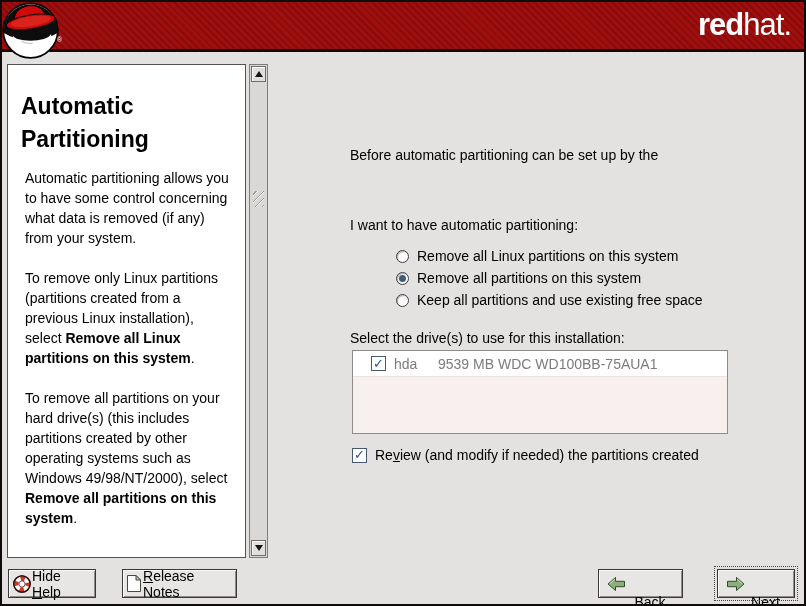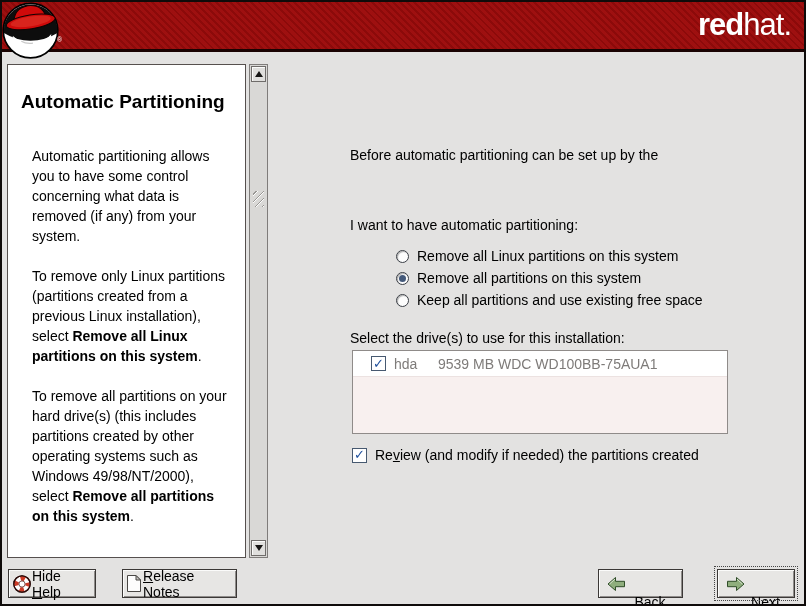--- a/index.html
+++ b/index.html
@@ -22,22 +22,22 @@
   .reg-mark { position:absolute; left:57px; top:36px; z-index:71; color:#fff; font-size:7px; }
   .wordmark { position:absolute; right:15px; top:6px; z-index:70; color:#fff; font-size:31px; letter-spacing:-1px; line-height:38px; }
   .brand-bold { font-weight:bold; }
   .brand-light { font-weight:normal; }
 
   
   .help-panel {
     position:absolute; left:7px; top:64px; width:239px; height:494px;
     background:#fff; border:1px solid #56504e; padding:12px 12px 0 13px; overflow:hidden;
   }
-  .help-title { font-size:19px; line-height:24px; font-weight:bold; margin:13px 0 32px 0; }
-  .help-p { font-size:14px; line-height:20px; margin:0 0 20px 11px; }
+  .help-title { font-size:23px; line-height:33px; font-weight:bold; margin:13px 0 12px 0; }
+  .help-p { font-size:14px; line-height:20px; margin:0 0 20px 4px; }
   .bold { font-weight:bold; }
 
   
   .scrollbar {
     position:absolute; left:249px; top:64px; width:19px; height:494px;
     background:#d9d8d6; border:1px solid #7f7c7a;
   }
   .scroll-btn {
     position:absolute; left:1px; width:15px; height:16px;
     background:#e0dfdd; border:1px solid #6f6c6a;

